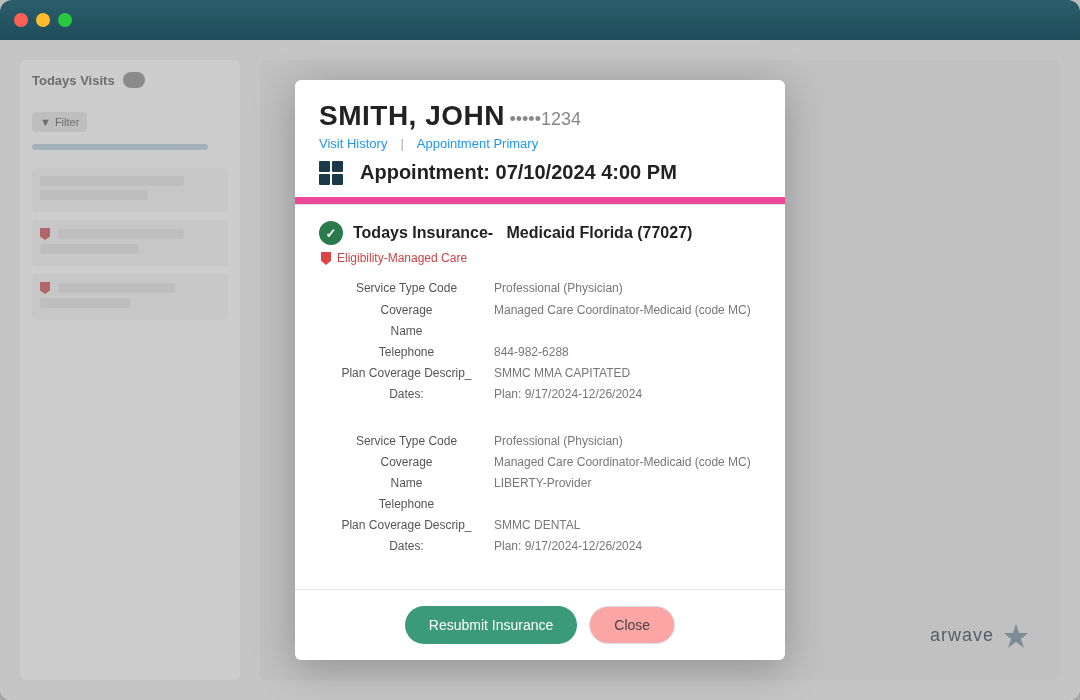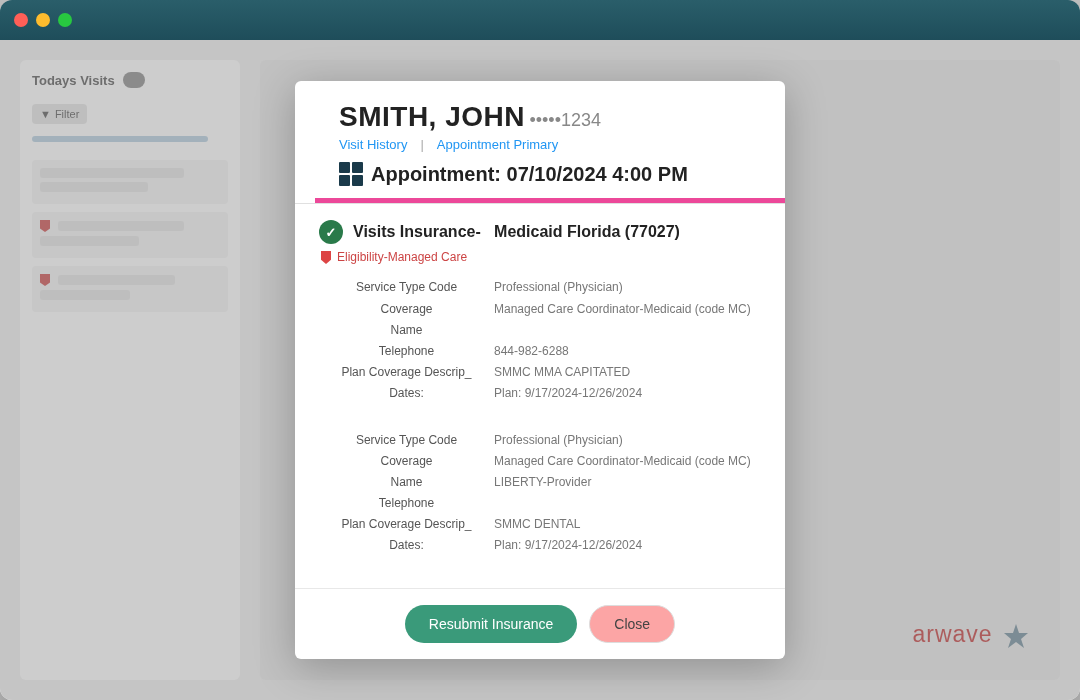--- a/index.html
+++ b/index.html
@@ -71,21 +71,21 @@
       background: #f5f5f5;
       border-radius: 6px;
       padding: 12px;
       opacity: 0.7;
     }
 
     .bg-sidebar-header {
       display: flex;
       align-items: center;
       gap: 8px;
-      margin-bottom: 16px;
+      margin-bottom: 24px;
     }
 
     .bg-sidebar-title {
       font-size: 13px;
       color: #555;
       font-weight: 600;
     }
 
     .bg-badge {
       background: #888;
@@ -137,22 +137,22 @@
       background: #e0e0e0;
       border-radius: 6px;
       opacity: 0.6;
       position: relative;
     }
 
     .bg-logo {
       position: absolute;
       bottom: 30px;
       right: 30px;
-      font-size: 23px;
-      color: #b91c1c;
+      font-size: 18px;
+      color: #0f172a;
       font-weight: 300;
       letter-spacing: 1px;
     }
 
     
     .modal-overlay {
       position: absolute;
       top: 0; left: 0; right: 0; bottom: 0;
       background: rgba(0,0,0,0.15);
       display: flex;
@@ -168,22 +168,21 @@
       width: 490px;
       max-height: 580px;
       box-shadow: 0 8px 40px rgba(0,0,0,0.25);
       display: flex;
       flex-direction: column;
       overflow: hidden;
     }
 
     .modal-header {
       padding: 20px 24px 12px;
-      border-bottom: 5px solid #ec4899;
-      margin-left: 20px;
+      border-bottom: 7px solid #ec4899;
     }
 
     .patient-name {
       font-size: 28px;
       font-weight: 700;
       color: #222;
       letter-spacing: 0.5px;
     }
 
     .patient-id {
@@ -206,22 +205,21 @@
     }
 
     .patient-link-separator {
       color: #aaa;
       font-size: 13px;
       margin: 0 6px;
     }
 
     .appointment-row {
       display: flex;
-      align-items: center;
-      gap: 8px;
+      gap: 17px;
       margin-top: 10px;
     }
 
     .grid-icon {
       width: 24px;
       height: 24px;
       display: grid;
       grid-template-columns: 1fr 1fr;
       gap: 2px;
       flex-shrink: 0;
@@ -466,21 +464,21 @@
 
         <div class="modal-divider"></div>
 
         <div class="modal-body">
 
           <div class="insurance-header">
             <div class="check-circle">
               <span class="check-mark">✓</span>
             </div>
             <span class="insurance-title">
-              <span>Visits Insurance-</span>
+              <span>Todays Insurance-</span>
               &nbsp;
               <span>Medicaid Florida (77027)</span>
             </span>
           </div>
 
           <div class="eligibility-row">
             <div class="flag-icon"></div>
             <span class="eligibility-text">Eligibility-Managed Care</span>
           </div>
 

